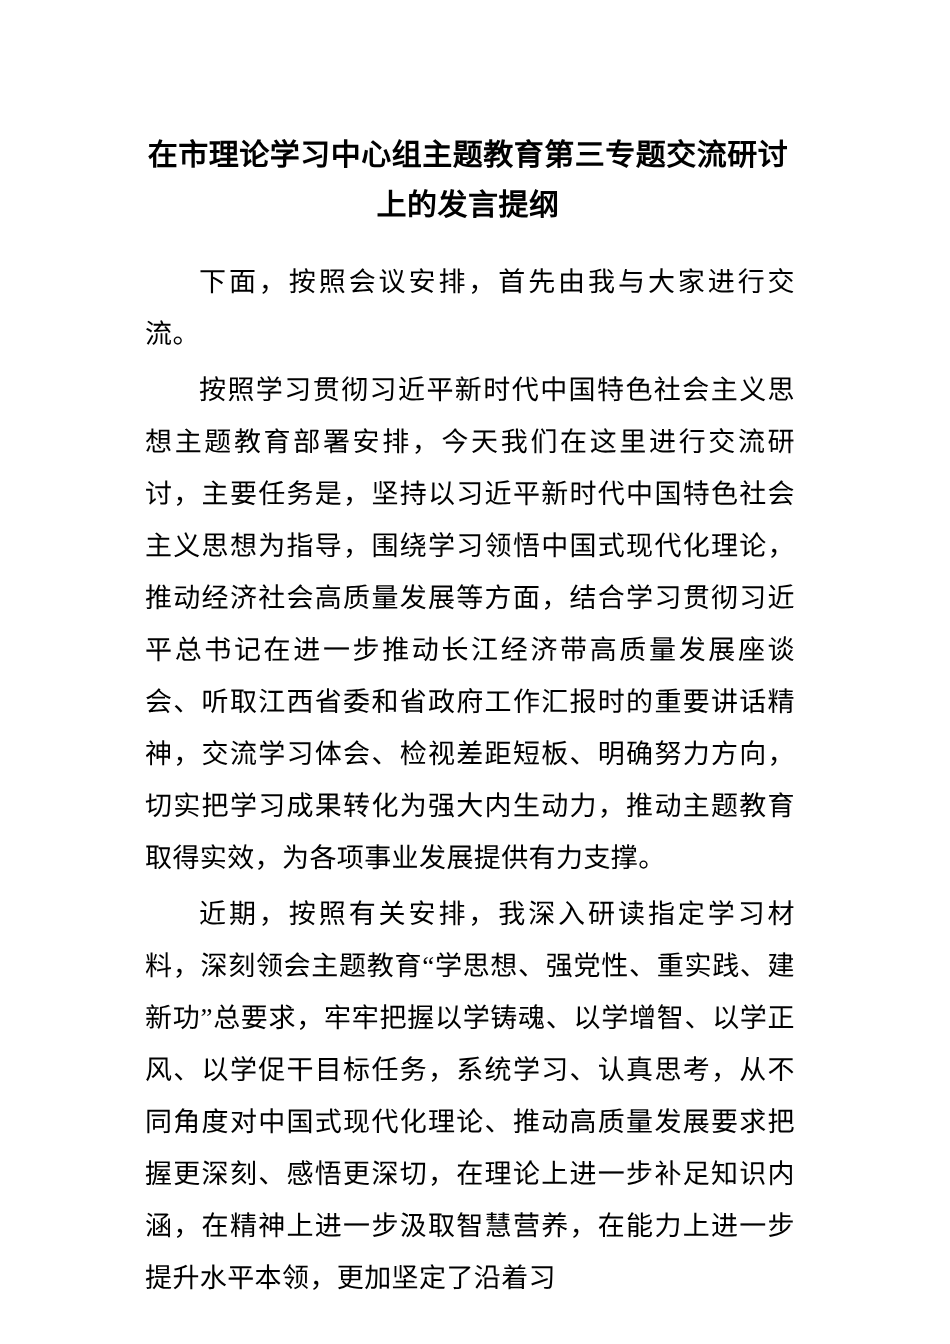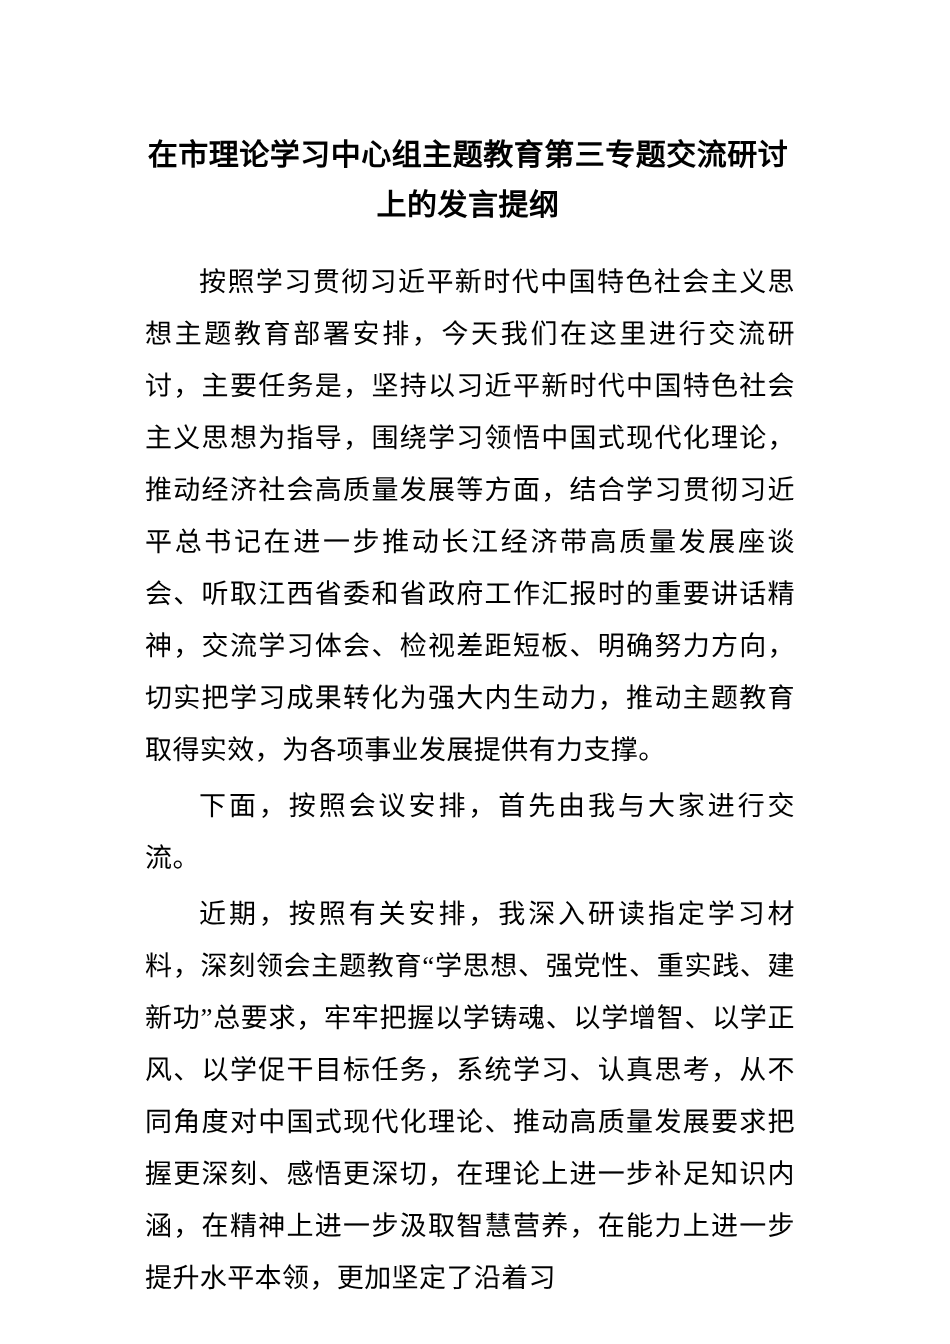--- a/index.html
+++ b/index.html
@@ -45,16 +45,16 @@
     text-indent: 2em;
     margin: 0 0 4px 0;
     letter-spacing: 0.4px;
   }
 </style>
 </head>
 <body>
 
 <div class="page">
   <h1 class="doc-title">在市理论学习中心组主题教育第三专题交流研讨上的发言提纲</h1>
+  <p class="para">下面，按照会议安排，首先由我与大家进行交流。</p>
   <p class="para">按照学习贯彻习近平新时代中国特色社会主义思想主题教育部署安排，今天我们在这里进行交流研讨，主要任务是，坚持以习近平新时代中国特色社会主义思想为指导，围绕学习领悟中国式现代化理论，推动经济社会高质量发展等方面，结合学习贯彻习近平总书记在进一步推动长江经济带高质量发展座谈会、听取江西省委和省政府工作汇报时的重要讲话精神，交流学习体会、检视差距短板、明确努力方向，切实把学习成果转化为强大内生动力，推动主题教育取得实效，为各项事业发展提供有力支撑。</p>
-  <p class="para">下面，按照会议安排，首先由我与大家进行交流。</p>
   <p class="para">近期，按照有关安排，我深入研读指定学习材料，深刻领会主题教育“学思想、强党性、重实践、建新功”总要求，牢牢把握以学铸魂、以学增智、以学正风、以学促干目标任务，系统学习、认真思考，从不同角度对中国式现代化理论、推动高质量发展要求把握更深刻、感悟更深切，在理论上进一步补足知识内涵，在精神上进一步汲取智慧营养，在能力上进一步提升水平本领，更加坚定了沿着习</p>
 </div>
 
 </body></html>

